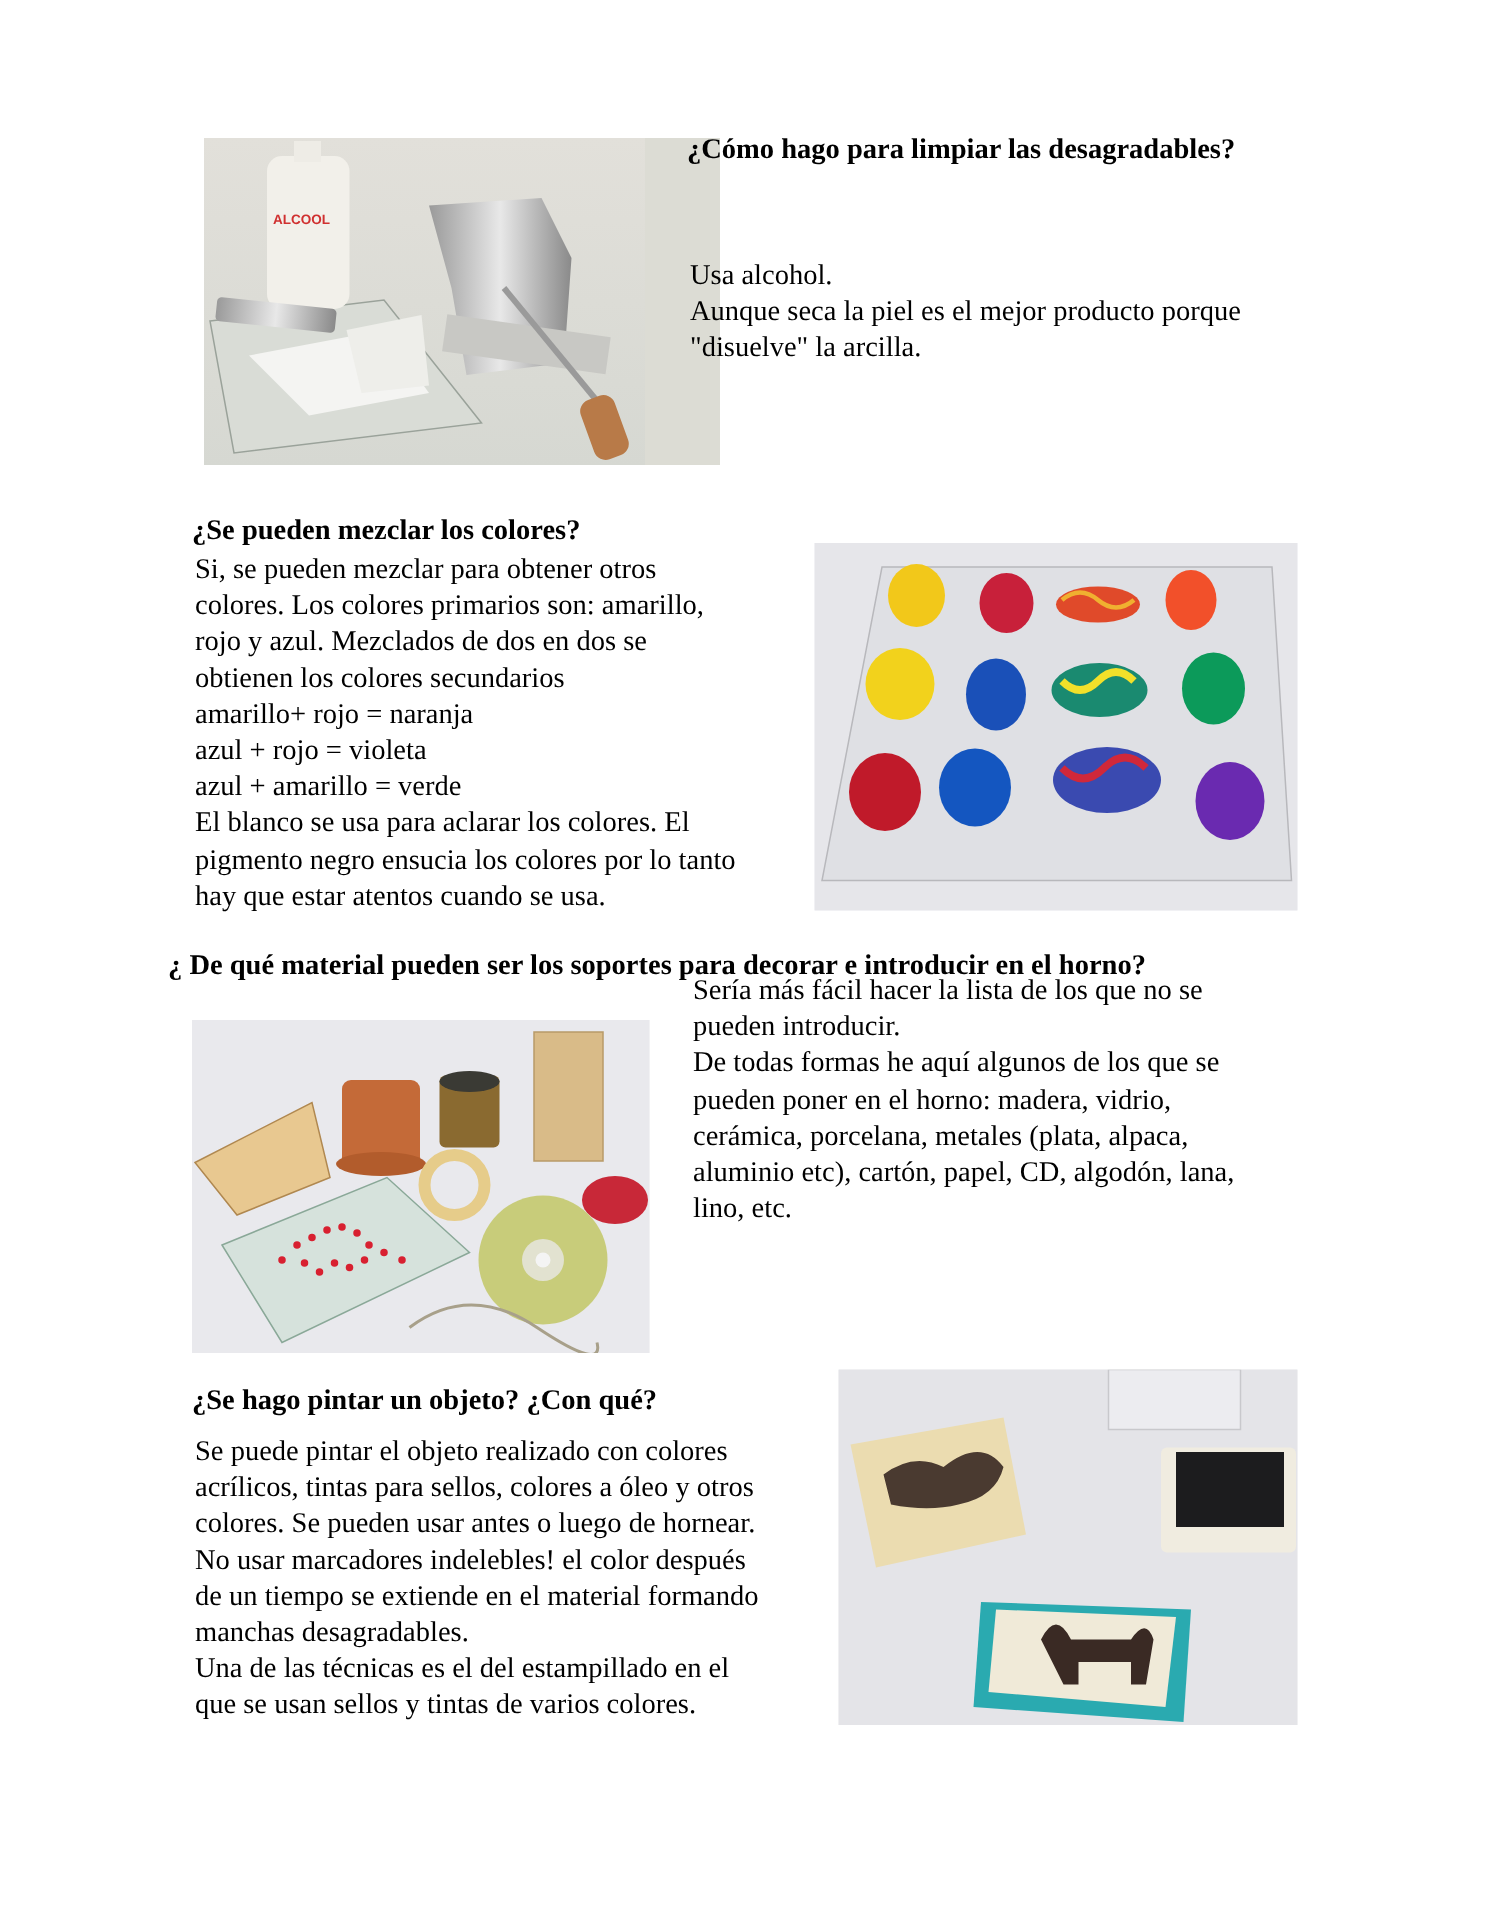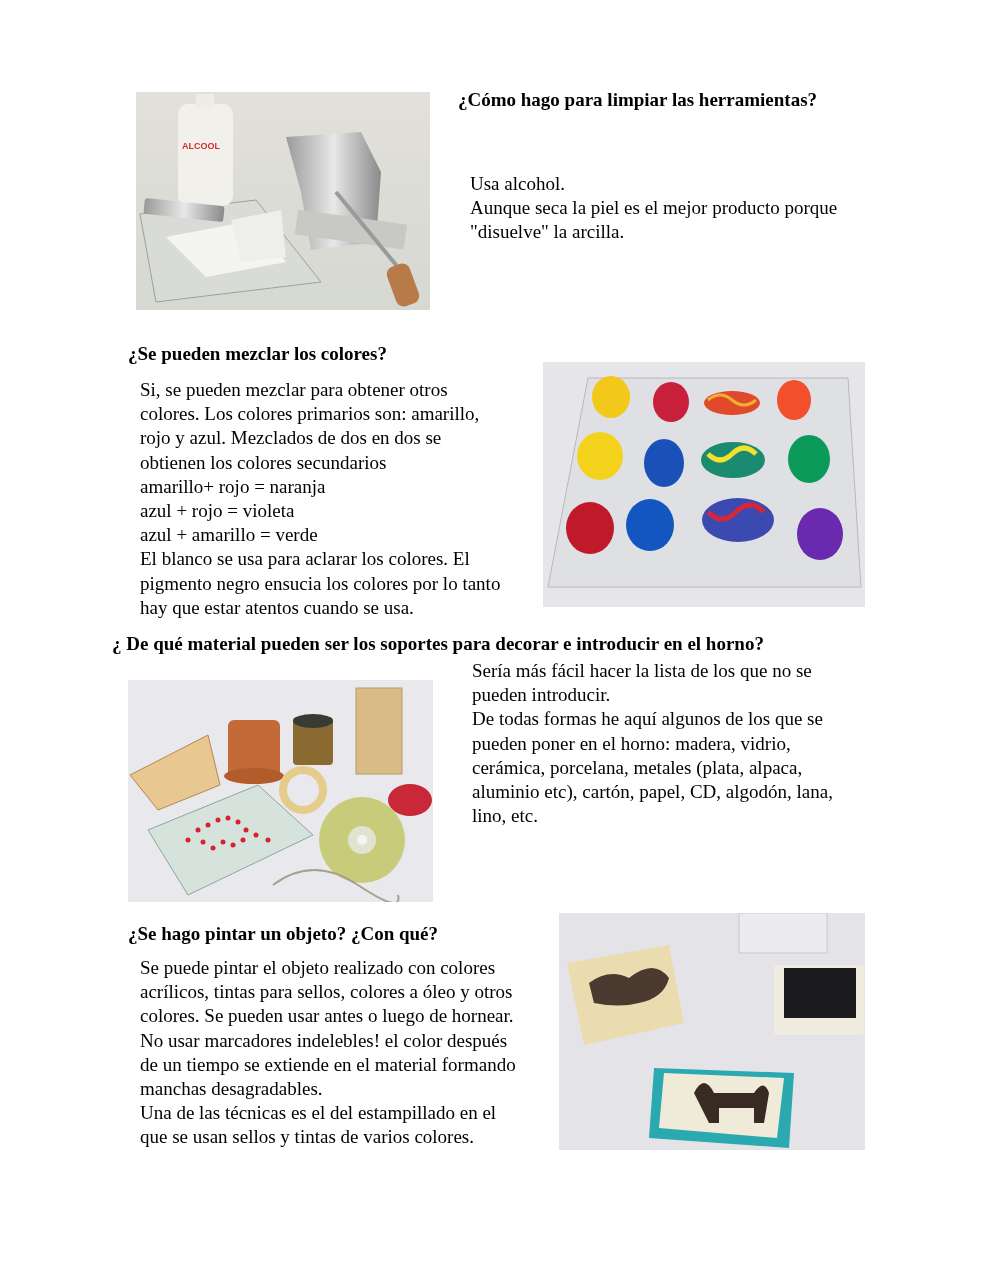--- a/index.html
+++ b/index.html
@@ -1,27 +1,27 @@
 <!DOCTYPE html>
 <html><head>
 <meta charset="utf-8">
 <style>
   html, body { margin:0; padding:0; background:#ffffff; }
   body { width:990px; height:1280px; position:relative; overflow:hidden;
          font-family:"Liberation Serif", "DejaVu Serif", serif; color:#000; }
   .abs { position:absolute; }
   .h { font-weight:bold; font-size:19px; line-height:24px; margin:0; }
-  .p { font-size:19px; line-height:24.2px; margin:12px; white-space:pre-line; }
+  .p { font-size:19px; line-height:24.2px; margin:2px; white-space:pre-line; }
   .photo { position:absolute; overflow:hidden; }
   svg { display:block; }
 </style>
 </head>
 <body>
 
-<div class="photo" style="left:136px; top:92px; width:294px; height:218px; background:#dcdcd4;" title="Botella de alcohol, máquina de pasta, rodillo de metal, papel y vidrio">
+<div class="photo" style="left:136px; top:92px; width:344px; height:218px; background:#dcdcd4;" title="Botella de alcohol, máquina de pasta, rodillo de metal, papel y vidrio">
   <svg width="294" height="218" viewBox="0 0 294 218">
     <defs>
       <linearGradient id="bg1" x1="0" y1="0" x2="0" y2="1">
         <stop offset="0" stop-color="#e2e0da"></stop>
           <stop offset="1" stop-color="#d6d8d2"></stop>
       </linearGradient>
       <linearGradient id="metal" x1="0" y1="0" x2="1" y2="0">
         <stop offset="0" stop-color="#9a9a9a"></stop>
           <stop offset=".5" stop-color="#e8e8e8"></stop>
           <stop offset="1" stop-color="#8a8a8a"></stop>
@@ -35,21 +35,21 @@
     <rect x="8" y="110" width="80" height="16" rx="3" fill="url(#metal)" transform="rotate(6 48 118)"></rect>
     <polygon points="30,145 120,128 150,170 70,185" fill="#f4f4f2"></polygon>
     <polygon points="95,128 145,118 150,165 105,170" fill="#eeeeea"></polygon>
     <polygon points="150,45 225,40 245,80 240,150 175,158 165,100" fill="url(#metal)"></polygon>
     <rect x="160" y="125" width="110" height="25" fill="#c8c8c4" transform="rotate(8 215 137)"></rect>
     <line x1="200" y1="100" x2="270" y2="185" stroke="#9a9a9a" stroke-width="4"></line>
     <rect x="255" y="172" width="24" height="42" rx="8" fill="#b87a48" transform="rotate(-20 267 193)"></rect>
   </svg>
 </div>
 <div class="abs" style="left:458px; top:88px; width:420px;">
-  <h2 class="h">¿Cómo hago para limpiar las herramientas?</h2>
+  <h2 class="h">¿Cómo hago para limpiar las desagradables?</h2>
   <p class="p" style="margin-top:60px;">Usa alcohol.
 Aunque seca la piel es el mejor producto porque
 "disuelve" la arcilla.</p>
 </div>
 
 <div class="abs" style="left:128px; top:342px; width:410px;">
   <h2 class="h">¿Se pueden mezclar los colores?</h2>
   <p class="p">Si, se pueden mezclar para obtener otros
 colores. Los colores primarios son: amarillo,
 rojo y azul. Mezclados de dos en dos se

